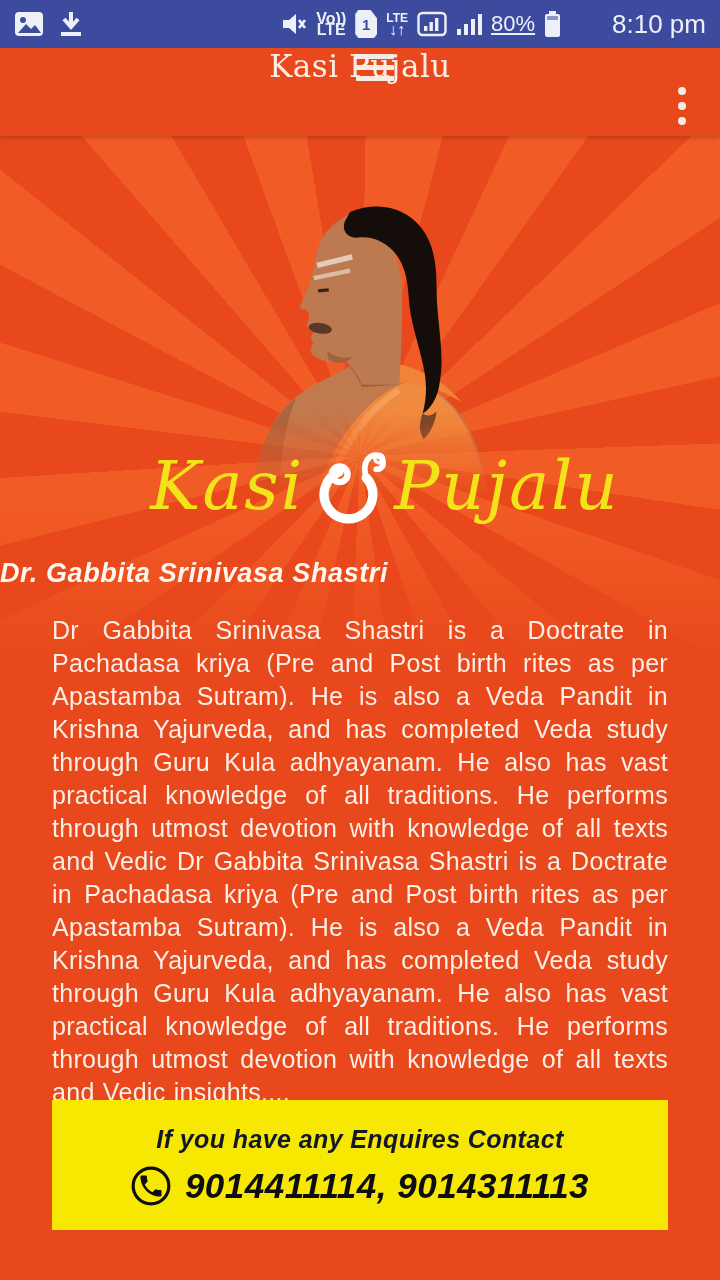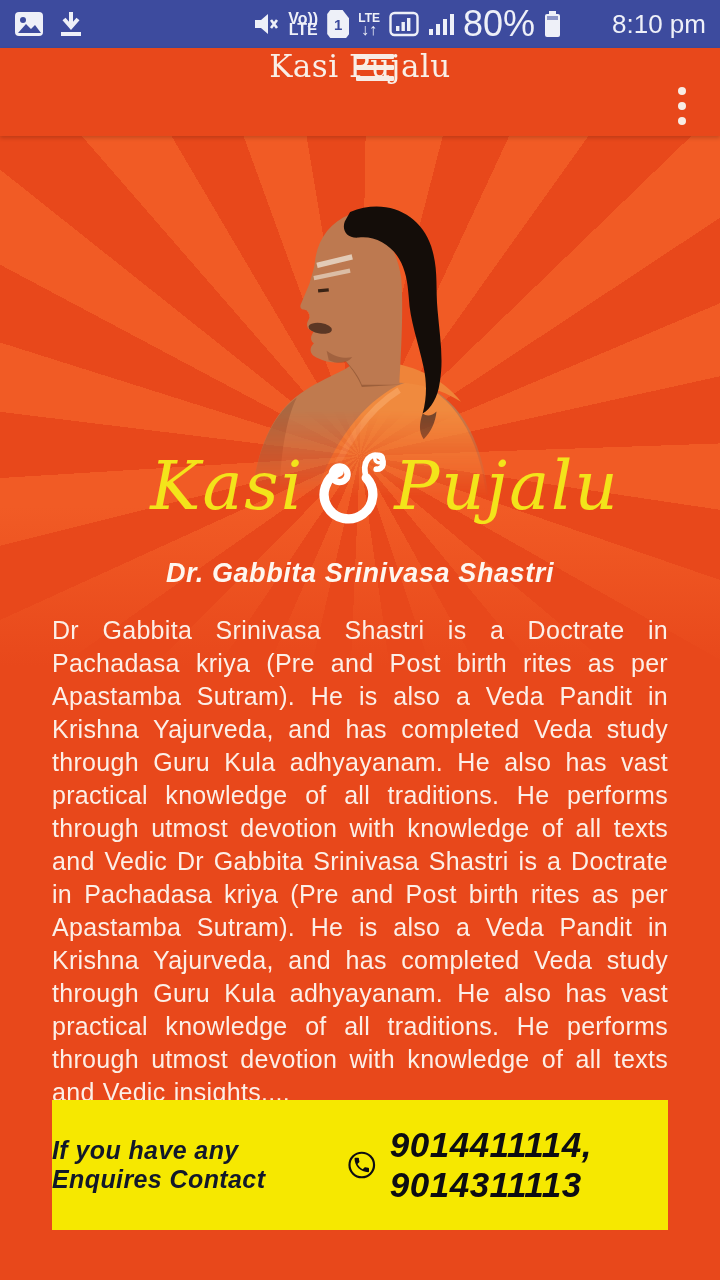--- a/index.html
+++ b/index.html
@@ -17,21 +17,21 @@
   .sb-right{margin-left:auto;display:flex;align-items:center;gap:9px;}
   .sb-stack{display:flex;flex-direction:column;align-items:center;line-height:11px;
     font-size:12px;font-weight:bold;letter-spacing:0;}
   .sb-stack .tiny{font-size:16px;}
   .sim-badge{
     width:22px;height:28px;background:#eef0f8;color:#3d4b9e;
     clip-path:polygon(0 14%,14% 0,70% 0,100% 30%,100% 86%,86% 100%,14% 100%,0 86%);
     display:flex;align-items:center;justify-content:center;
     font-size:15px;font-weight:bold;
   }
-  .sb-text{font-size:36px;font-weight:400;}
+  .sb-text{font-size:22px;font-weight:400;text-decoration:underline;}
   .sb-time{font-size:26px;margin-left:42px;}
   
   .app-bar{
     position:absolute;top:48px;left:0;width:720px;height:88px;
     background:#e8481b;display:flex;align-items:center;
     box-shadow:0 2px 4px rgba(0,0,0,.18);z-index:5;flex-direction:column;
   }
   .hamburger{width:38px;margin-left:30px;cursor:pointer;}
   .hamburger div{height:5px;background:#f7ece5;margin:6px 0;border-radius:1px;}
   .app-title{
@@ -59,32 +59,32 @@
     position:absolute;top:310px;left:0;width:720px;
     display:flex;justify-content:center;align-items:center;padding-left:25px;
   }
   .main-title .latin{
     font-family:"DejaVu Serif","Liberation Serif",serif;font-style:italic;
     font-size:67px;color:#f3e41a;letter-spacing:2px;
   }
   .telugu-glyph{width:86px;height:80px;margin:0 2px;transform:translateY(4px);}
   .hidden-char{position:absolute;width:1px;height:1px;overflow:hidden;opacity:0;}
   .subtitle{
-    position:absolute;top:422px;left:0;width:720px;text-align:center;
+    position:absolute;top:422px;left:0;width:720px;text-align:left;
     font-style:italic;font-weight:bold;font-size:27px;color:#fef6ef;letter-spacing:.6px;
   }
   .about{
     position:absolute;top:478px;left:52px;width:616px;
     font-size:25px;line-height:33px;color:#fcefe7;
     text-align:justify;letter-spacing:.3px;word-spacing:1px;
   }
   
   .contact-card{
     position:absolute;top:964px;left:52px;width:616px;height:130px;
-    background:#f6e800;display:flex;flex-direction:row;
+    background:#f6e800;display:flex;flex-direction:column;
     align-items:center;justify-content:center;gap:12px;cursor:pointer;
   }
   .contact-heading{
     font-style:italic;font-weight:bold;font-size:25px;color:#12182a;letter-spacing:.4px;
   }
   .contact-row{display:flex;align-items:center;gap:14px;}
   .contact-phones{
     font-style:italic;font-weight:bold;font-size:35px;color:#0d0d12;letter-spacing:.5px;
   }
 </style>

